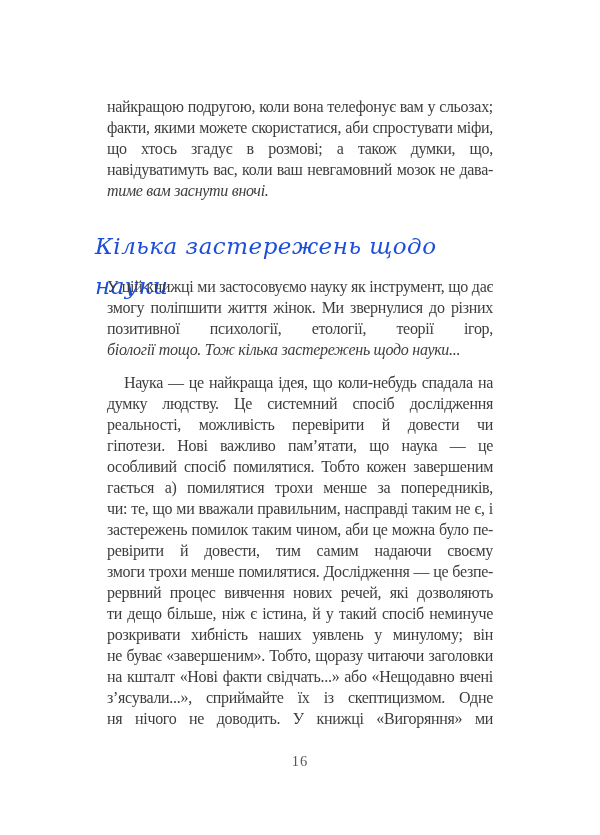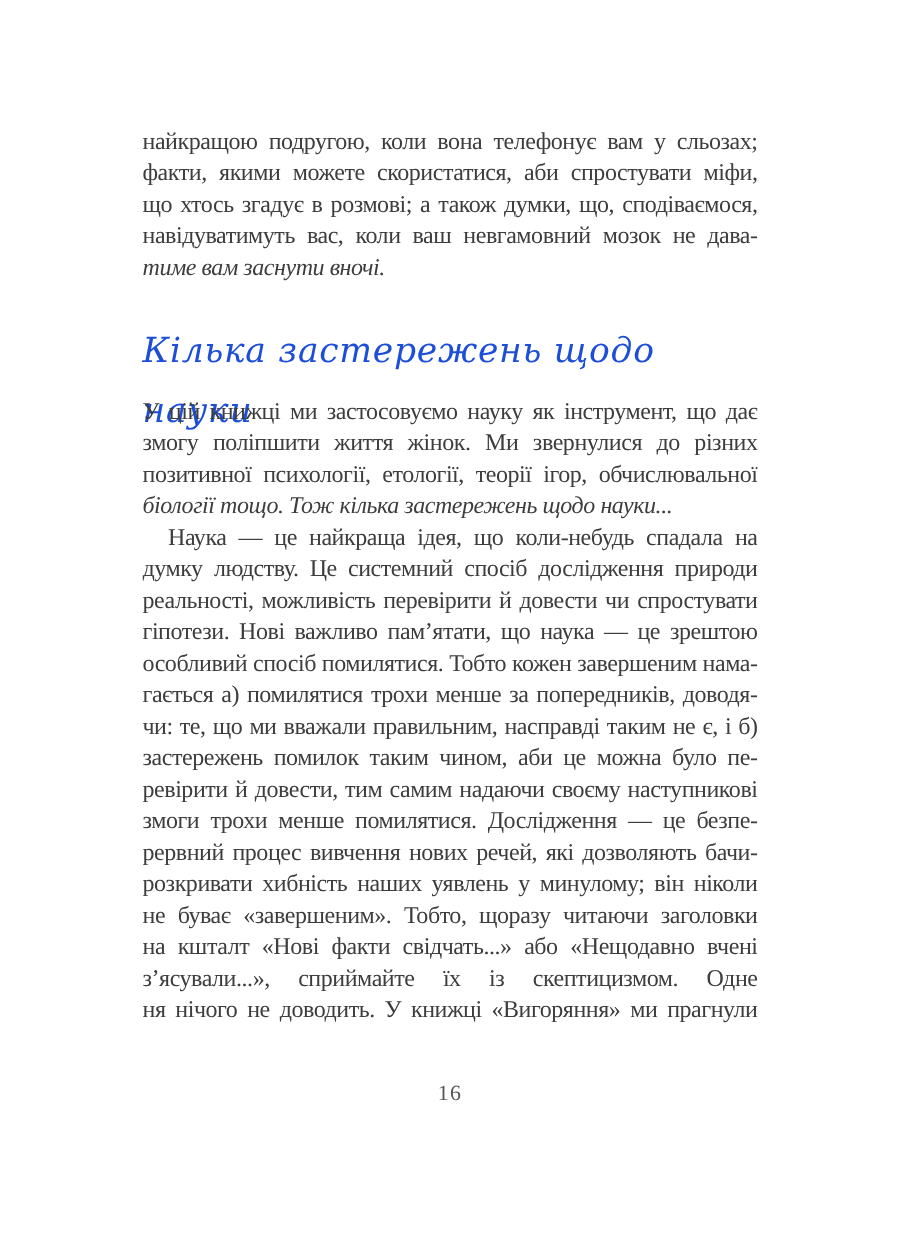--- a/index.html
+++ b/index.html
@@ -16,21 +16,21 @@
     font-family: "Liberation Serif", "DejaVu Serif", serif;
     color: #3d3d3d;
   }
   .text-column {
     position: absolute;
     left: 95px;
     top: 84px;
     width: 410px;
   }
   .para {
-    margin: 0;
+    margin: 12px;
     padding: 0;
   }
   .tline {
     display: block;
     height: 21px;
     line-height: 21px;
     font-size: 16px;
     letter-spacing: -0.3px;
     text-align: justify;
     text-align-last: justify;
@@ -51,21 +51,21 @@
     line-height: 40px;
     text-align: left;
     font-family: "DejaVu Serif", "Liberation Serif", serif;
     font-style: italic;
     font-weight: 400;
     font-size: 23px;
     letter-spacing: 0.5px;
     color: #1d4ed8;
   }
   .page-number {
-    margin-top: 37px;
+    margin-top: 24px;
     text-align: center;
     font-size: 14.5px;
     letter-spacing: 1px;
     color: #565656;
   }
 </style>
 </head>
 <body>
 
 <div class="page">
@@ -93,20 +93,21 @@
       <span class="tline">думку людству. Це системний спосіб дослідження природи</span>
       <span class="tline">реальності, можливість перевірити й довести чи спростувати</span>
       <span class="tline">гіпотези. Нові важливо пам’ятати, що наука — це зрештою</span>
       <span class="tline">особливий спосіб помилятися. Тобто кожен завершеним нама-</span>
       <span class="tline">гається а) помилятися трохи менше за попередників, доводя-</span>
       <span class="tline">чи: те, що ми вважали правильним, насправді таким не є, і б)</span>
       <span class="tline">застережень помилок таким чином, аби це можна було пе-</span>
       <span class="tline">ревірити й довести, тим самим надаючи своєму наступникові</span>
       <span class="tline">змоги трохи менше помилятися. Дослідження — це безпе-</span>
       <span class="tline">рервний процес вивчення нових речей, які дозволяють бачи-</span>
+      <span class="tline">ти дещо більше, ніж є істина, й у такий спосіб неминуче</span>
       <span class="tline">розкривати хибність наших уявлень у минулому; він ніколи</span>
       <span class="tline">не буває «завершеним». Тобто, щоразу читаючи заголовки</span>
       <span class="tline">на кшталт «Нові факти свідчать...» або «Нещодавно вчені</span>
       <span class="tline">з’ясували...», сприймайте їх із скептицизмом. Одне досліджен-</span>
       <span class="tline">ня нічого не доводить. У книжці «Вигоряння» ми прагнули</span>
     </p>
 
     <div class="page-number">16</div>
   </div>
 </div>

